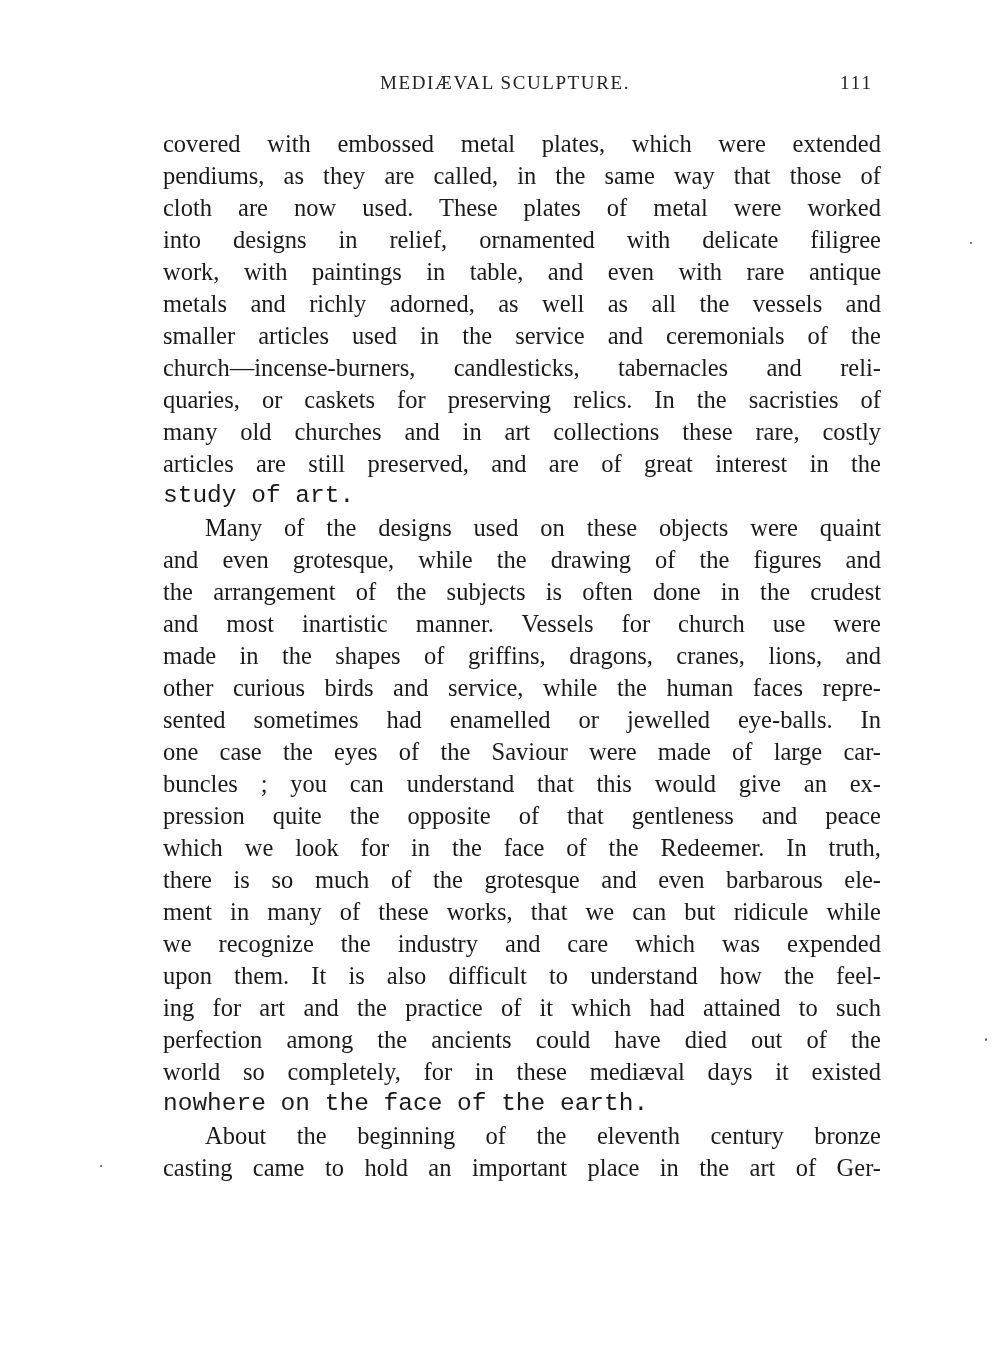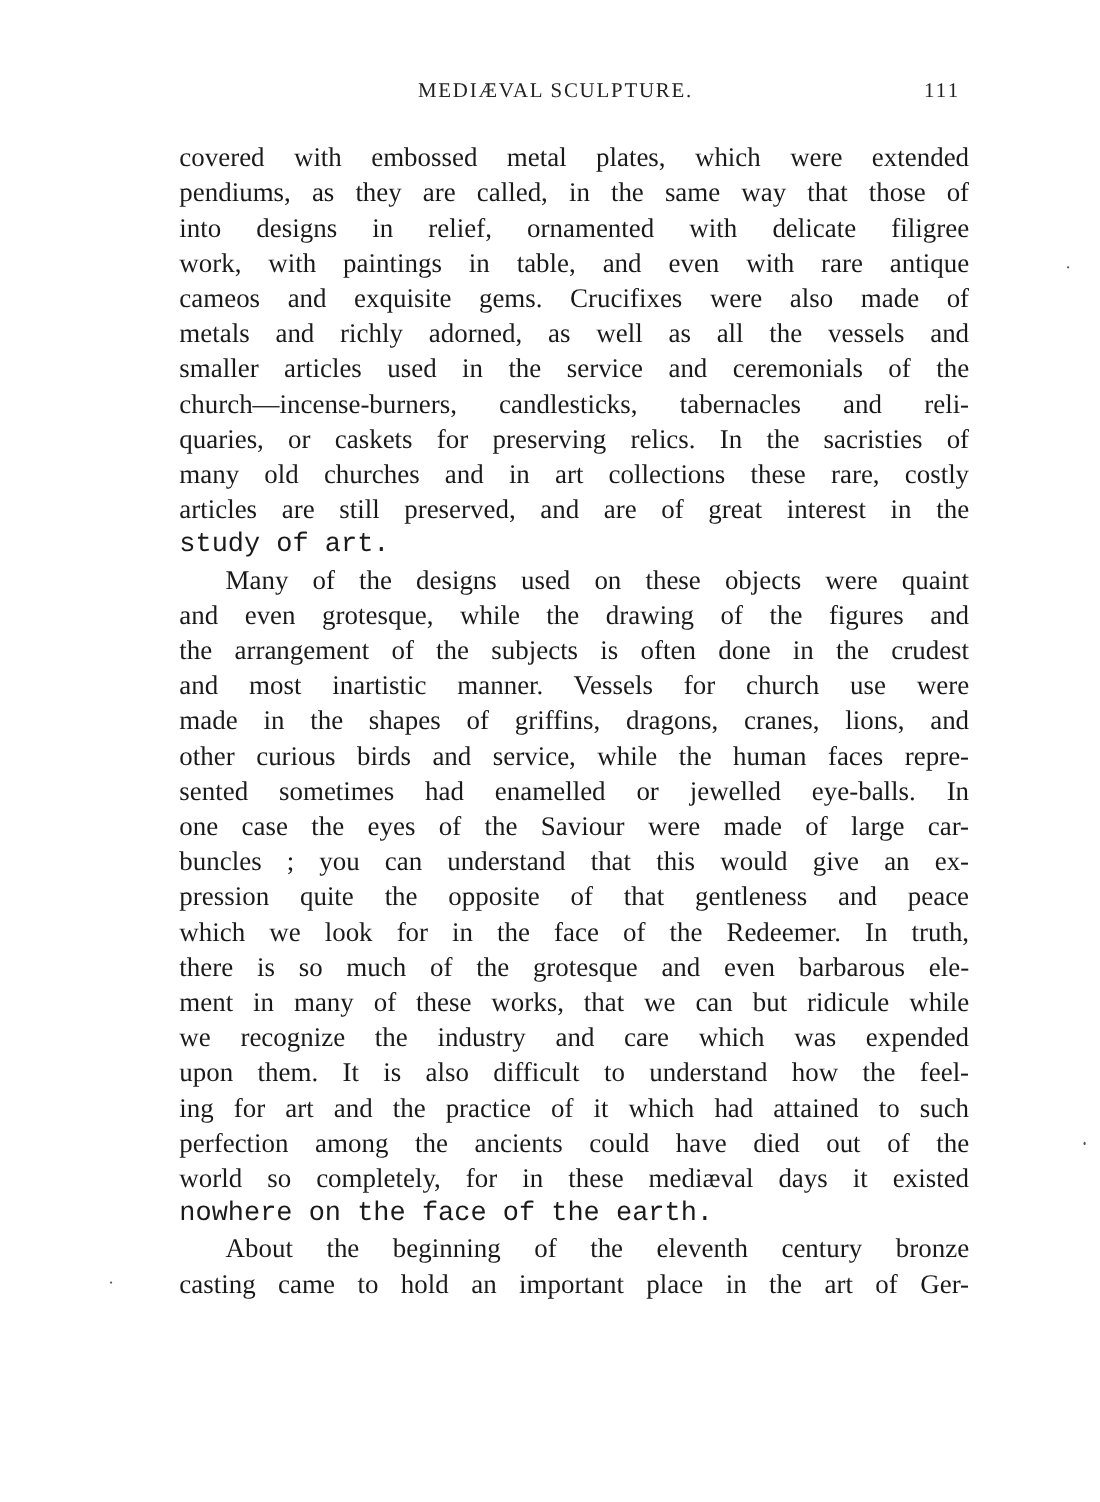--- a/index.html
+++ b/index.html
@@ -68,23 +68,23 @@
 </head>
 <body>
 
 <div class="page">
   <div class="running-head">MEDIÆVAL SCULPTURE.</div>
   <div class="page-number">111</div>
 
   <div class="body-text">
     <span class="line">covered with embossed metal plates, which were extended</span>
     <span class="line">pendiums, as they are called, in the same way that those of</span>
+    <span class="line">cloth are now used.  These plates of metal were worked</span>
     <span class="line">into designs in relief, ornamented with delicate filigree</span>
     <span class="line">work, with paintings in table, and even with rare antique</span>
-    <span class="line">cameos and exquisite gems.  Crucifixes were also made of</span>
     <span class="line">metals and richly adorned, as well as all the vessels and</span>
     <span class="line">smaller articles used in the service and ceremonials of the</span>
     <span class="line">church—incense-burners, candlesticks, tabernacles and reli-</span>
     <span class="line">quaries, or caskets for preserving relics.  In the sacristies of</span>
     <span class="line">many old churches and in art collections these rare, costly</span>
     <span class="line">articles are still preserved, and are of great interest in the</span>
     <span class="line last">study of art.</span>
     <span class="line indent">Many of the designs used on these objects were quaint</span>
     <span class="line">and even grotesque, while the drawing of the figures and</span>
     <span class="line">the arrangement of the subjects is often done in the crudest</span>

